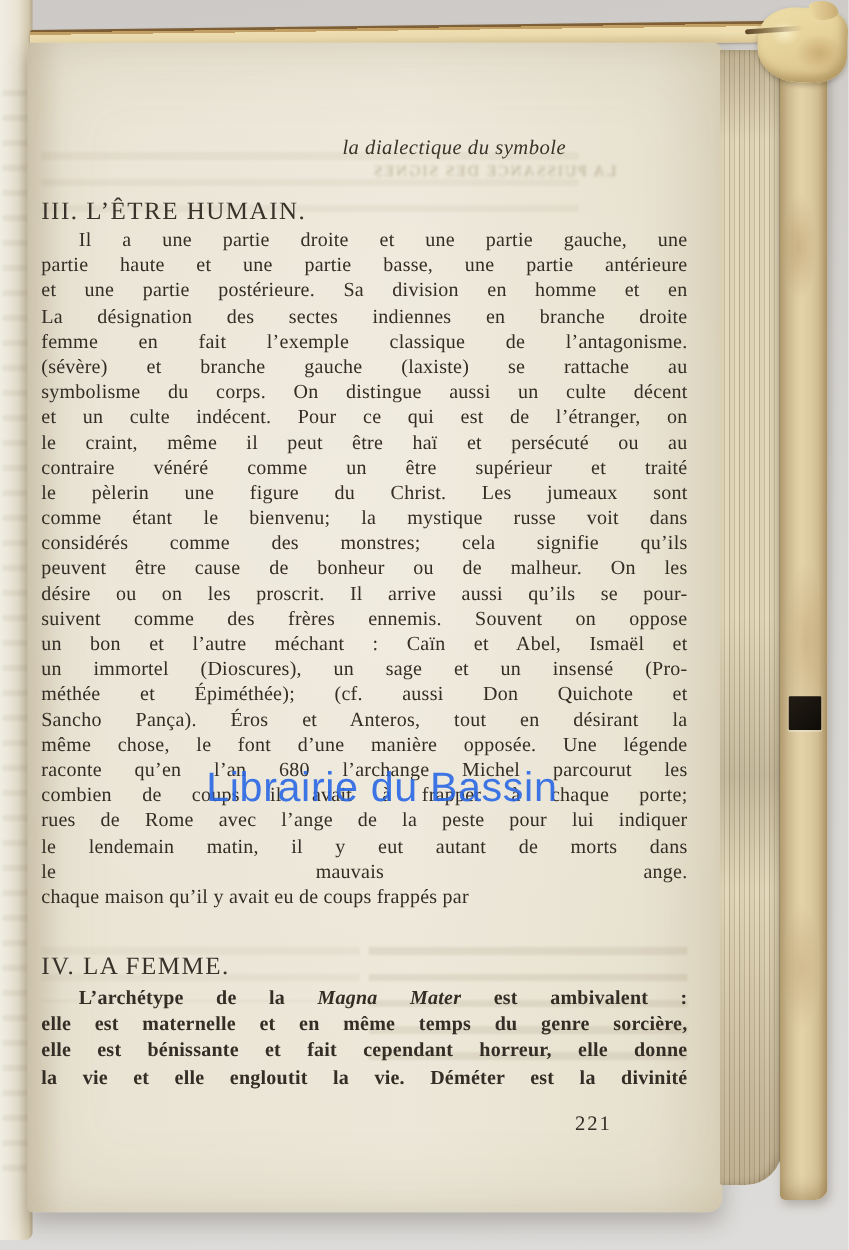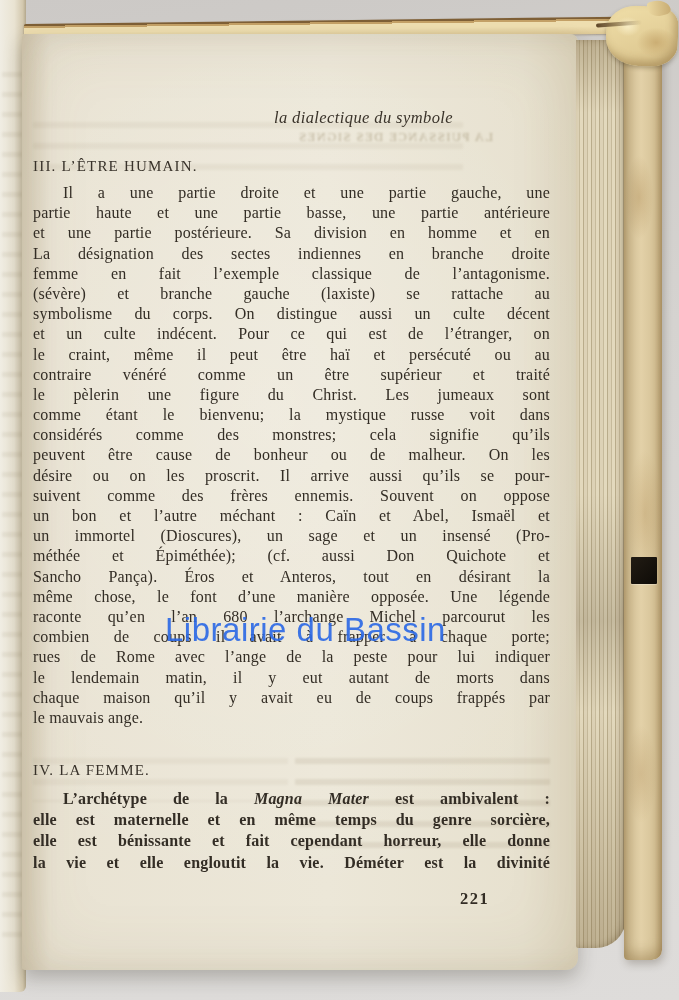--- a/index.html
+++ b/index.html
@@ -29,33 +29,33 @@
       linear-gradient(90deg,#ddd4bf 0%,#e9e3d3 5%,#ece7d8 55%,#e7e1cf 90%,#e0d8c2 100%),
       #e9e4d4;
     border-radius:3px 8px 12px 4px;
     box-shadow:inset 0 0 70px rgba(125,104,62,.14), inset 14px 0 24px rgba(110,90,50,.10),
                0 8px 18px rgba(40,35,25,.25);}
 
   
   .textlayer{position:absolute;left:11px;top:12px;width:517px;height:100%;color:#332d25;}
   .running-header{position:absolute;top:62px;left:0;right:0;padding-right:97px;
     text-align:right;font-style:italic;font-size:16.5px;letter-spacing:.4px;color:#3a332a;}
-  .heading{position:absolute;left:0;font-size:15px;letter-spacing:1.2px;color:#38322a;white-space:nowrap;}
+  .heading{position:absolute;left:0;font-size:20px;letter-spacing:1.2px;color:#38322a;white-space:nowrap;}
   .h3{top:112px;}
   .h4{top:716px;}
   .para{position:absolute;left:0;width:517px;}
   .p1{top:137px;}
   .p2{top:742px;}
   .p1 .tline{height:20.2px;line-height:20.2px;}
   .p2 .tline{height:21.2px;line-height:21.2px;font-weight:bold;}
   .tline{font-size:16px;letter-spacing:.2px;text-align:justify;text-align-last:justify;
          white-space:nowrap;overflow:visible;}
   .para .tline:first-child{text-indent:30px;}
   .para.last-left .tline:last-child{text-align-last:left;}
-  .page-number{position:absolute;top:843px;left:427px;font-size:16.5px;letter-spacing:1.5px;color:#332d25;font-weight:bold;}
+  .page-number{position:absolute;top:843px;left:427px;font-size:16.5px;letter-spacing:1.5px;color:#332d25;}
 
   
   .ghost-header{position:absolute;top:84px;left:250px;width:210px;font-size:12.5px;
     letter-spacing:1.5px;color:#8a7a57;opacity:.5;filter:blur(1.2px);
     transform:scaleX(-1);white-space:nowrap;}
   .ghost-block{position:absolute;filter:blur(1px);
     background:repeating-linear-gradient(180deg,transparent 0 12px,rgba(125,108,78,.20) 12px 18px,transparent 18px 21px);}
   .gb-top{left:0;top:64px;width:430px;height:66px;opacity:.35;}
   .gb-right{left:262px;top:700px;width:255px;height:112px;opacity:.6;}
   .gb-left{left:0;top:700px;width:255px;height:56px;opacity:.3;}
@@ -139,22 +139,22 @@
           <div class="tline"><span>suivent comme des frères ennemis. Souvent on oppose</span></div>
           <div class="tline"><span>un bon et l’autre méchant : Caïn et Abel, Ismaël et</span></div>
           <div class="tline"><span>un immortel (Dioscures), un sage et un insensé (Pro-</span></div>
           <div class="tline"><span>méthée et Épiméthée); (cf. aussi Don Quichote et</span></div>
           <div class="tline"><span>Sancho Pança). Éros et Anteros, tout en désirant la</span></div>
           <div class="tline"><span>même chose, le font d’une manière opposée. Une légende</span></div>
           <div class="tline"><span>raconte qu’en l’an 680 l’archange Michel parcourut les</span></div>
           <div class="tline"><span>combien de coups il avait à frapper à chaque porte;</span></div>
           <div class="tline"><span>rues de Rome avec l’ange de la peste pour lui indiquer</span></div>
           <div class="tline"><span>le lendemain matin, il y eut autant de morts dans</span></div>
+          <div class="tline"><span>le mauvais ange.</span></div>
           <div class="tline"><span>chaque maison qu’il y avait eu de coups frappés par</span></div>
-          <div class="tline"><span>le mauvais ange.</span></div>
         </div>
       <div class="ghost-block gb-right"></div>
       <div class="ghost-block gb-left"></div>
       <div class="heading h4">IV. LA FEMME.</div>
       <div class="para p2">
           <div class="tline"><span>L’archétype de la </span><i>Magna Mater</i><span> est ambivalent :</span></div>
           <div class="tline"><span>elle est maternelle et en même temps du genre sorcière,</span></div>
           <div class="tline"><span>elle est bénissante et fait cependant horreur, elle donne</span></div>
           <div class="tline"><span>la vie et elle engloutit la vie. Déméter est la divinité</span></div>
         </div>

